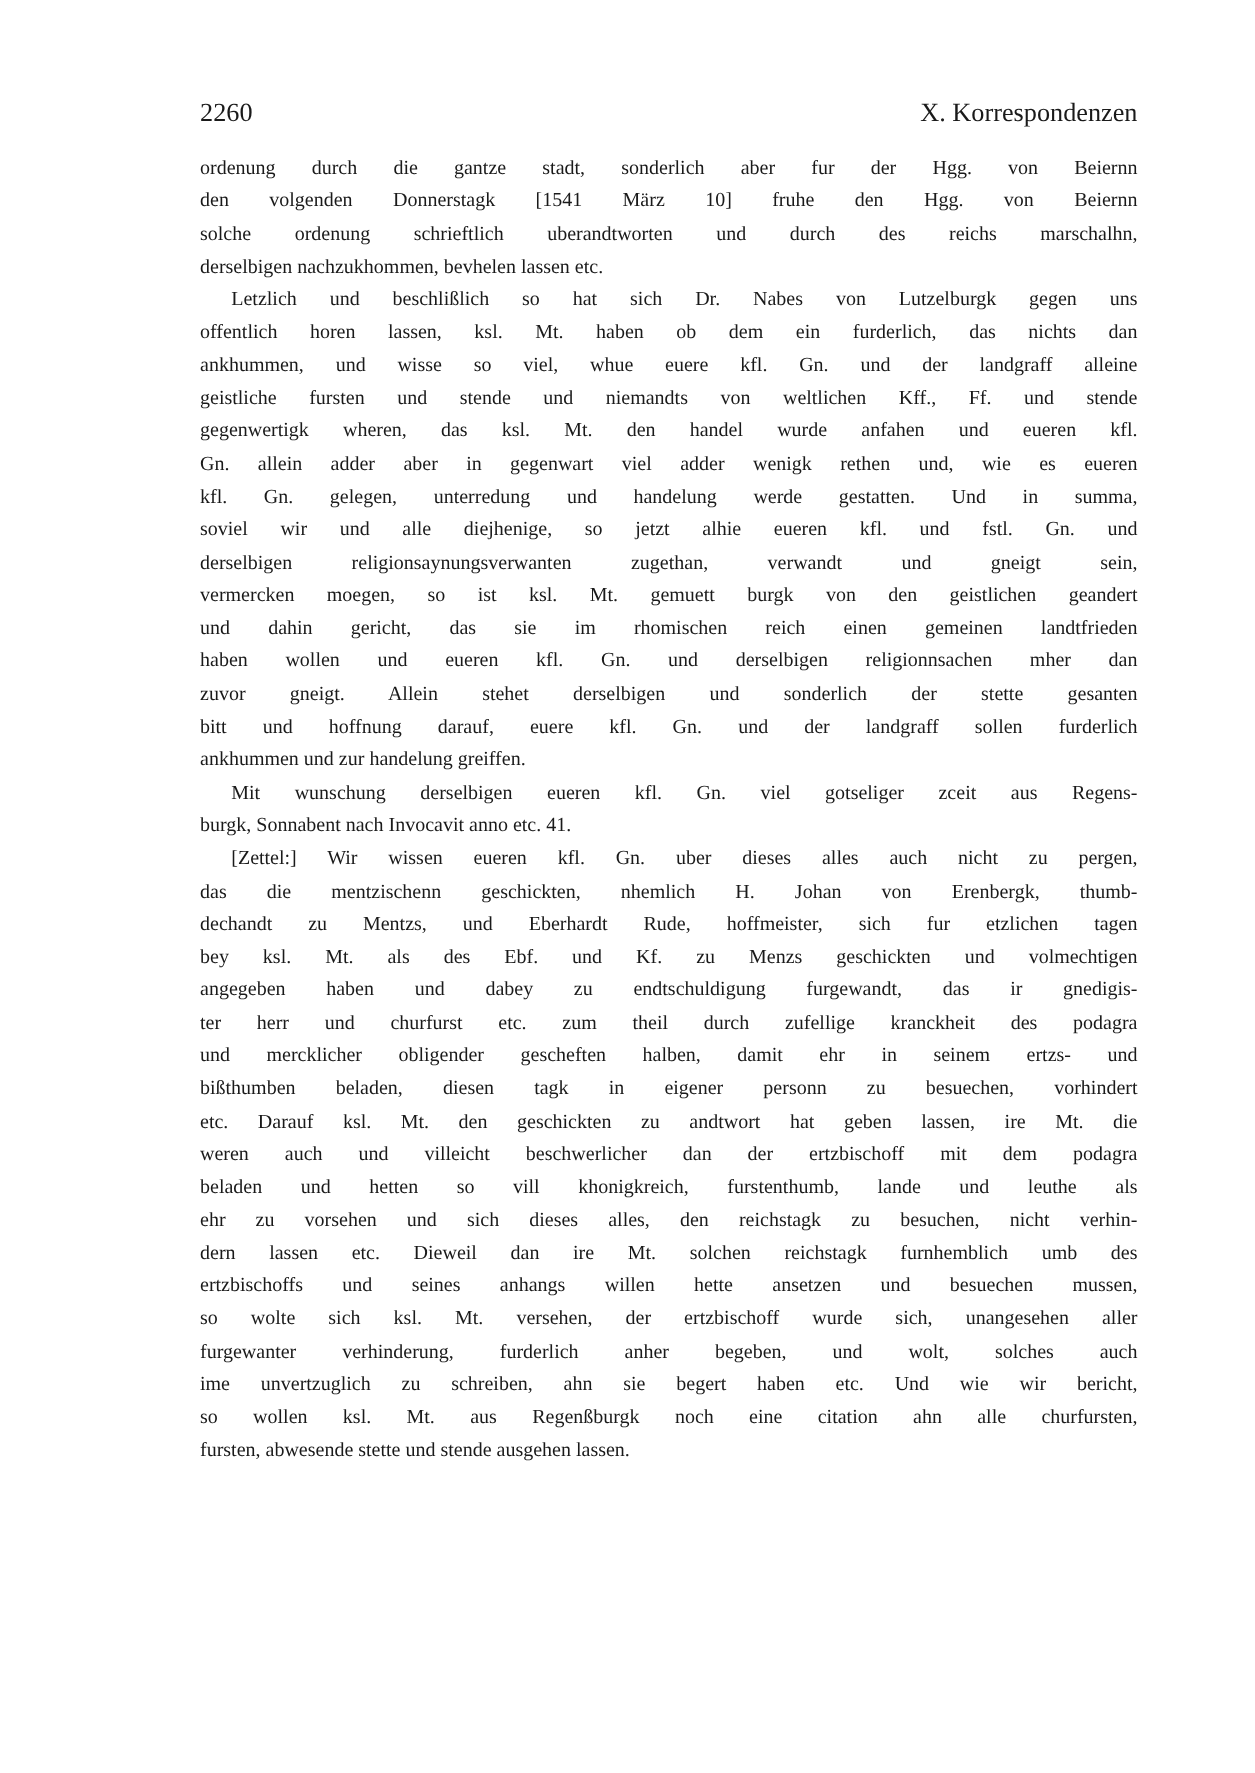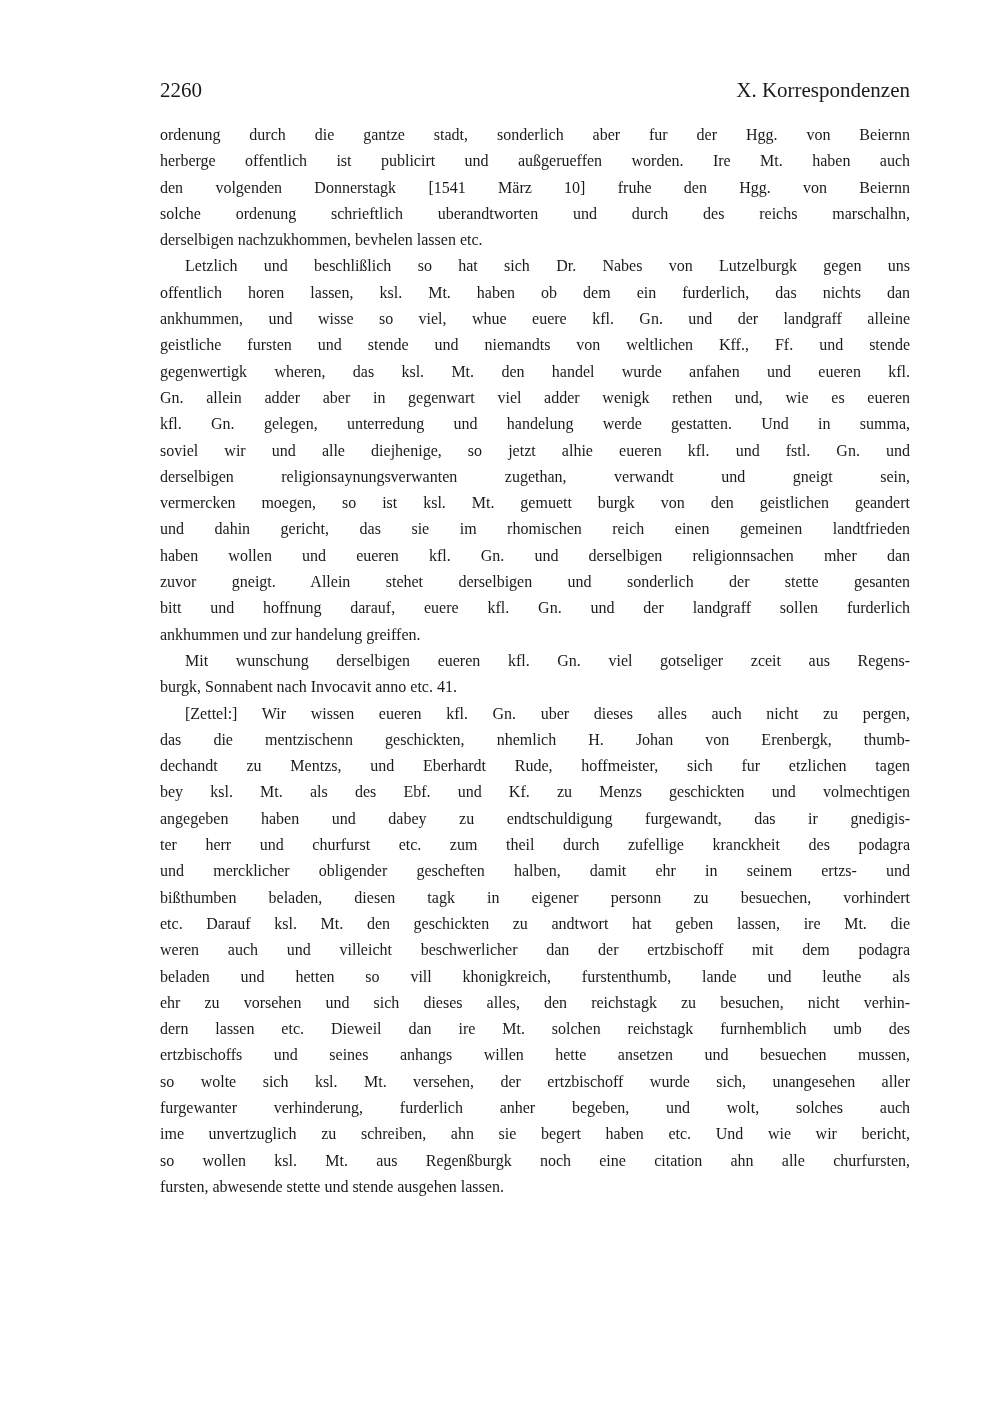--- a/index.html
+++ b/index.html
@@ -17,21 +17,20 @@
 </head>
 <body>
 
 <div class="header">
   <span class="page-number">2260</span>
   <span class="running-title">X. Korrespondenzen</span>
 </div>
 
 <div class="body-text" id="body-text">
     <span class="line">ordenung durch die gantze stadt, sonderlich aber fur der Hgg. von Beiernn</span>
-    <span class="line">herberge offentlich ist publicirt und außgerueffen worden. Ire Mt. haben auch</span>
     <span class="line">den volgenden Donnerstagk <span class="it">[1541 März 10]</span> fruhe den Hgg. von Beiernn</span>
     <span class="line">solche ordenung schrieftlich uberandtworten und durch des reichs marschalhn,</span>
     <span class="line last">derselbigen nachzukhommen, bevhelen lassen etc.</span>
     <span class="line indent">Letzlich und beschlißlich so hat sich Dr. Nabes von Lutzelburgk gegen uns</span>
     <span class="line">offentlich horen lassen, ksl. Mt. haben ob dem ein furderlich, das nichts dan</span>
     <span class="line">ankhummen, und wisse so viel, whue euere kfl. Gn. und der landgraff alleine</span>
     <span class="line">geistliche fursten und stende und niemandts von weltlichen Kff., Ff. und stende</span>
     <span class="line">gegenwertigk wheren, das ksl. Mt. den handel wurde anfahen und eueren kfl.</span>
     <span class="line">Gn. allein adder aber in gegenwart viel adder wenigk rethen und, wie es eueren</span>
     <span class="line">kfl. Gn. gelegen, unterredung und handelung werde gestatten. Und in summa,</span>

